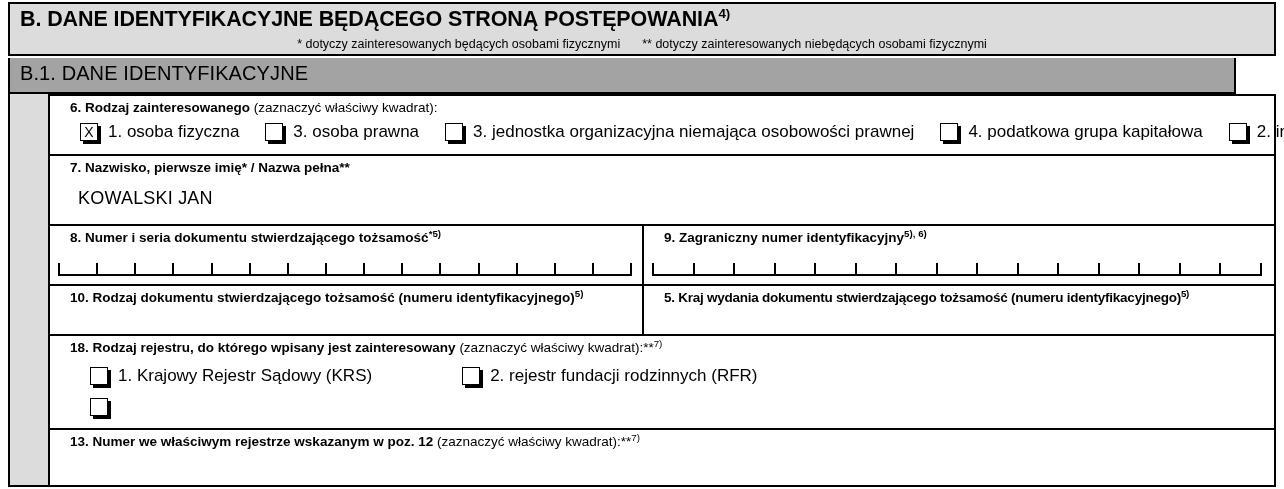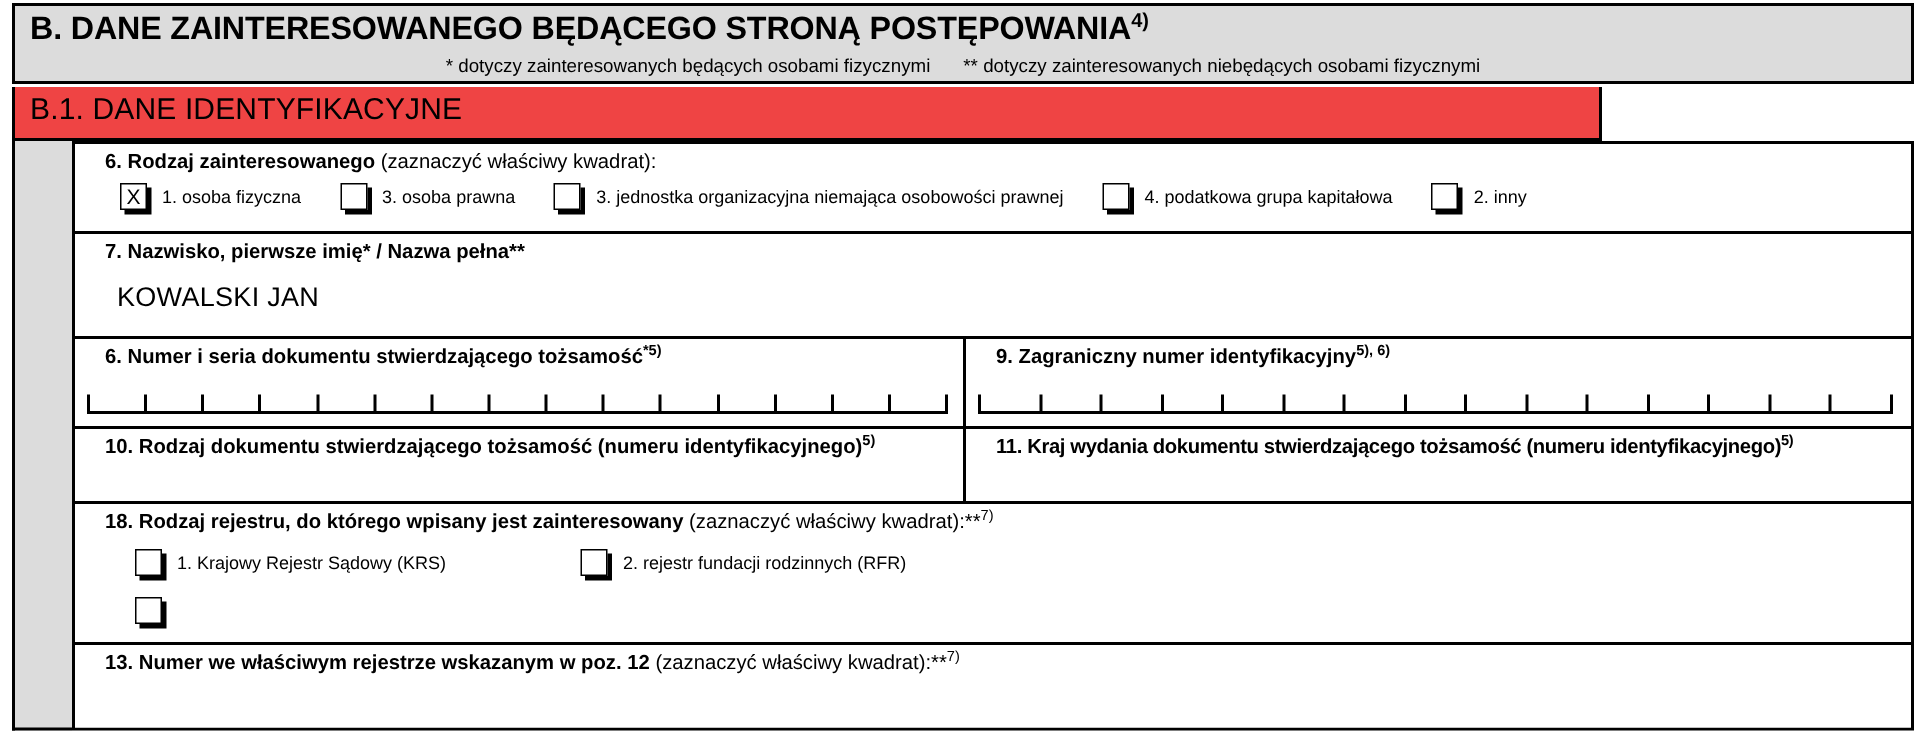--- a/index.html
+++ b/index.html
@@ -56,24 +56,24 @@
     font-size: 12.5px;
     white-space: nowrap;
   }
   .section-b-notes .note2 { margin-left: 22px; }
 
   
   .section-b1 {
     position: absolute;
     left: 8px;
     top: 58px;
-    width: 1060px;
+    width: 1228px;
     height: 36px;
     box-sizing: border-box;
-    background: #ef4444;
+    background: #a3a3a3;
     border: 2px solid #000000;
     border-top: none;
   }
   .section-b1-title {
     position: absolute;
     left: 10px;
     top: 4px;
     font-size: 20px;
     font-weight: normal;
     letter-spacing: 0.1px;
@@ -169,21 +169,21 @@
     display: flex;
     align-items: center;
     font-size: 13.5px;
     white-space: nowrap;
   }
   .opt {
     display: flex;
     align-items: center;
     white-space: nowrap;
   }
-  .opt-label { font-size: 12px; }
+  .opt-label { font-size: 17px; }
 
   
   .r6 .opt-row { top: 26px; padding-left: 30px; }
   .r6 .opt { margin-right: 26px; }
 
   
   .r12 .opt-row.line1 { top: 30px; padding-left: 40px; }
   .r12 .opt-row.line2 { top: 62px; padding-left: 40px; }
   .r12 .opt.opt2 { margin-left: 90px; }
   .r12 .opt-label sup, .opt-label sup {
@@ -222,21 +222,21 @@
   .comb-cell:last-child {
     border-right: 2px solid #000000;
   }
 </style>
 </head>
 <body>
 
 <div class="page">
 
   <div class="section-b">
-    <div class="section-b-title"><span>B. DANE ZAINTERESOWANEGO BĘDĄCEGO STRONĄ POSTĘPOWANIA</span><sup>4)</sup></div>
+    <div class="section-b-title"><span>B. DANE IDENTYFIKACYJNE BĘDĄCEGO STRONĄ POSTĘPOWANIA</span><sup>4)</sup></div>
     <div class="section-b-notes">
       <span>* dotyczy zainteresowanych będących osobami fizycznymi</span><span class="note2">** dotyczy zainteresowanych niebędących osobami fizycznymi</span>
     </div>
   </div>
 
   <div class="section-b1">
     <div class="section-b1-title">B.1. DANE IDENTYFIKACYJNE</div>
   </div>
 
   <div class="margin-strip"></div>
@@ -270,21 +270,21 @@
     </div>
 
     <div class="frow r7">
       <div class="flabel">7. Nazwisko, pierwsze imię* / Nazwa pełna**</div>
       <div class="filled-value">KOWALSKI JAN</div>
     </div>
 
     <div class="frow r89">
       <div class="fcols" style="height:100%">
         <div class="fcol left">
-          <div class="flabel"><span>6. Numer i seria dokumentu stwierdzającego tożsamość</span><sup>*5)</sup></div>
+          <div class="flabel"><span>8. Numer i seria dokumentu stwierdzającego tożsamość</span><sup>*5)</sup></div>
           <div class="comb c8">
             <span class="comb-cell"></span>
               <span class="comb-cell"></span>
               <span class="comb-cell"></span>
               <span class="comb-cell"></span>
               <span class="comb-cell"></span>
               <span class="comb-cell"></span>
               <span class="comb-cell"></span>
               <span class="comb-cell"></span>
               <span class="comb-cell"></span>
@@ -318,21 +318,21 @@
         </div>
       </div>
     </div>
 
     <div class="frow r1011">
       <div class="fcols" style="height:100%">
         <div class="fcol left">
           <div class="flabel"><span>10. Rodzaj dokumentu stwierdzającego tożsamość (numeru identyfikacyjnego)</span><sup>5)</sup></div>
         </div>
         <div class="fcol right">
-          <div class="flabel cond"><span>11. Kraj wydania dokumentu stwierdzającego tożsamość (numeru identyfikacyjnego)</span><sup>5)</sup></div>
+          <div class="flabel cond"><span>5. Kraj wydania dokumentu stwierdzającego tożsamość (numeru identyfikacyjnego)</span><sup>5)</sup></div>
         </div>
       </div>
     </div>
 
     <div class="frow r12">
       <div class="flabel"><span>18. Rodzaj rejestru, do którego wpisany jest zainteresowany </span><span class="reg">(zaznaczyć właściwy kwadrat):**</span><sup class="reg">7)</sup></div>
       <div class="opt-row line1">
         <div class="opt">
           <span class="checkbox"></span>
           <span class="opt-label">1. Krajowy Rejestr Sądowy (KRS)</span>

